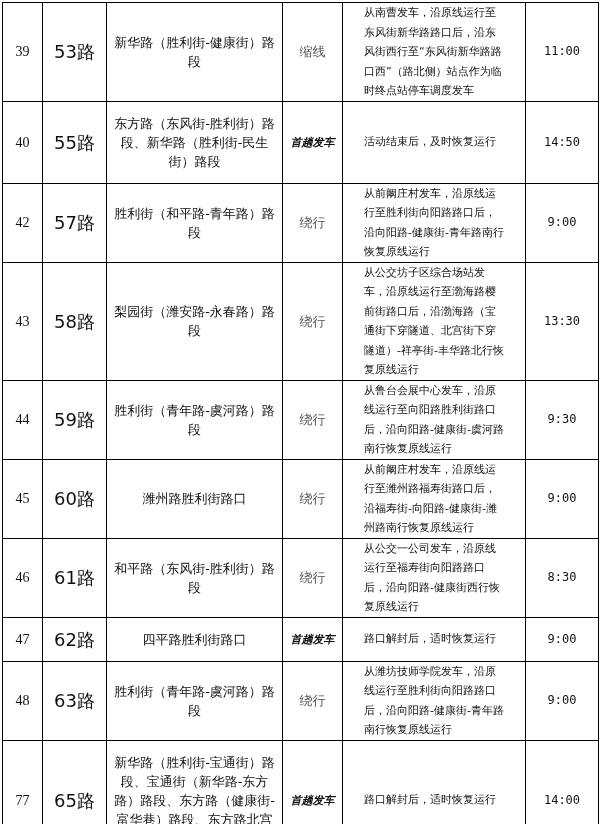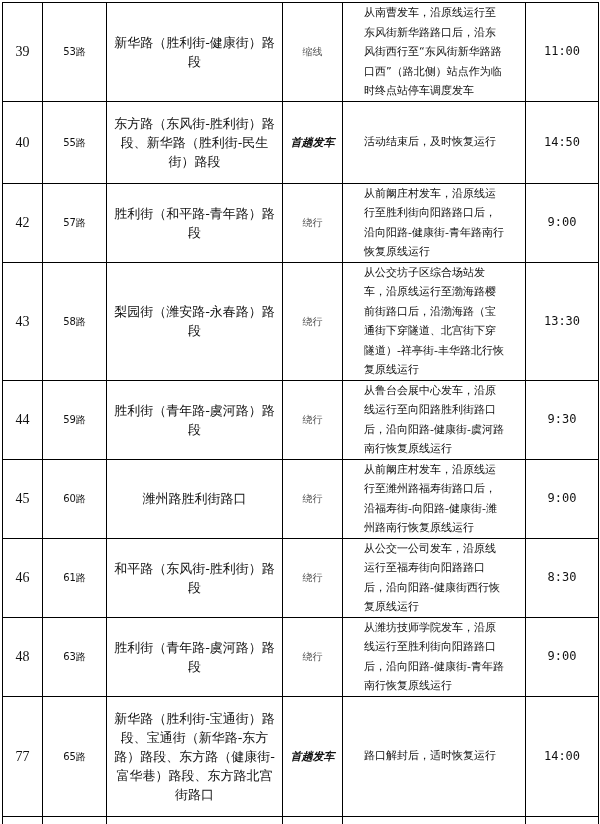--- a/index.html
+++ b/index.html
@@ -3,23 +3,23 @@
 <meta charset="utf-8">
 <style>
   html, body { margin:0; padding:0; background:#ffffff; }
   body { width:600px; height:824px; overflow:hidden; position:relative;
          font-family:"DejaVu Sans", "Liberation Sans", sans-serif; color:#111; }
   table { position:absolute; left:2px; top:2px; border-collapse:collapse;
           table-layout:fixed; width:596px; }
   td { border:1px solid #000; text-align:center; vertical-align:middle;
        padding:0 3px; font-size:13px; line-height:19px; overflow:hidden; }
   td.idx { font-family:"Liberation Serif", serif; font-size:14px; }
-  td.route { font-size:10px; }
+  td.route { font-size:18px; }
   td.section { font-size:13px; padding:12px 4px; }
-  td.mode { font-size:10px; color:#555; }
+  td.mode { font-size:13px; color:#555; }
   td.mode.bold { font-weight:bold; color:#111; font-size:11px;font-style:italic; }
   td.desc { text-align:left; font-size:11px; padding:0 21px; line-height:19.5px; }
   td.time { font-family:"DejaVu Sans Mono", monospace; font-size:12px;margin-top:8px; }
 </style>
 </head>
 <body>
 
 <table>
   <colgroup>
     <col style="width:40px">
@@ -79,20 +79,28 @@
     <td class="time">9:00</td>
   </tr>
       <tr style="height: 76px;">
     <td class="idx">46</td>
     <td class="route">61路</td>
     <td class="section">和平路（东风街-胜利街）路段</td>
     <td class="mode">绕行</td>
     <td class="desc">从公交一公司发车，沿原线运行至福寿街向阳路路口后，沿向阳路-健康街西行恢复原线运行</td>
     <td class="time">8:30</td>
   </tr>
+      <tr style="height: 26px;">
+    <td class="idx">47</td>
+    <td class="route">62路</td>
+    <td class="section">四平路胜利街路口</td>
+    <td class="mode bold">首趟发车</td>
+    <td class="desc">路口解封后，适时恢复运行</td>
+    <td class="time">9:00</td>
+  </tr>
       <tr style="height: 75px;">
     <td class="idx">48</td>
     <td class="route">63路</td>
     <td class="section">胜利街（青年路-虞河路）路段</td>
     <td class="mode">绕行</td>
     <td class="desc">从潍坊技师学院发车，沿原线运行至胜利街向阳路路口后，沿向阳路-健康街-青年路南行恢复原线运行</td>
     <td class="time">9:00</td>
   </tr>
       <tr style="height: 76px;">
     <td class="idx">77</td>

